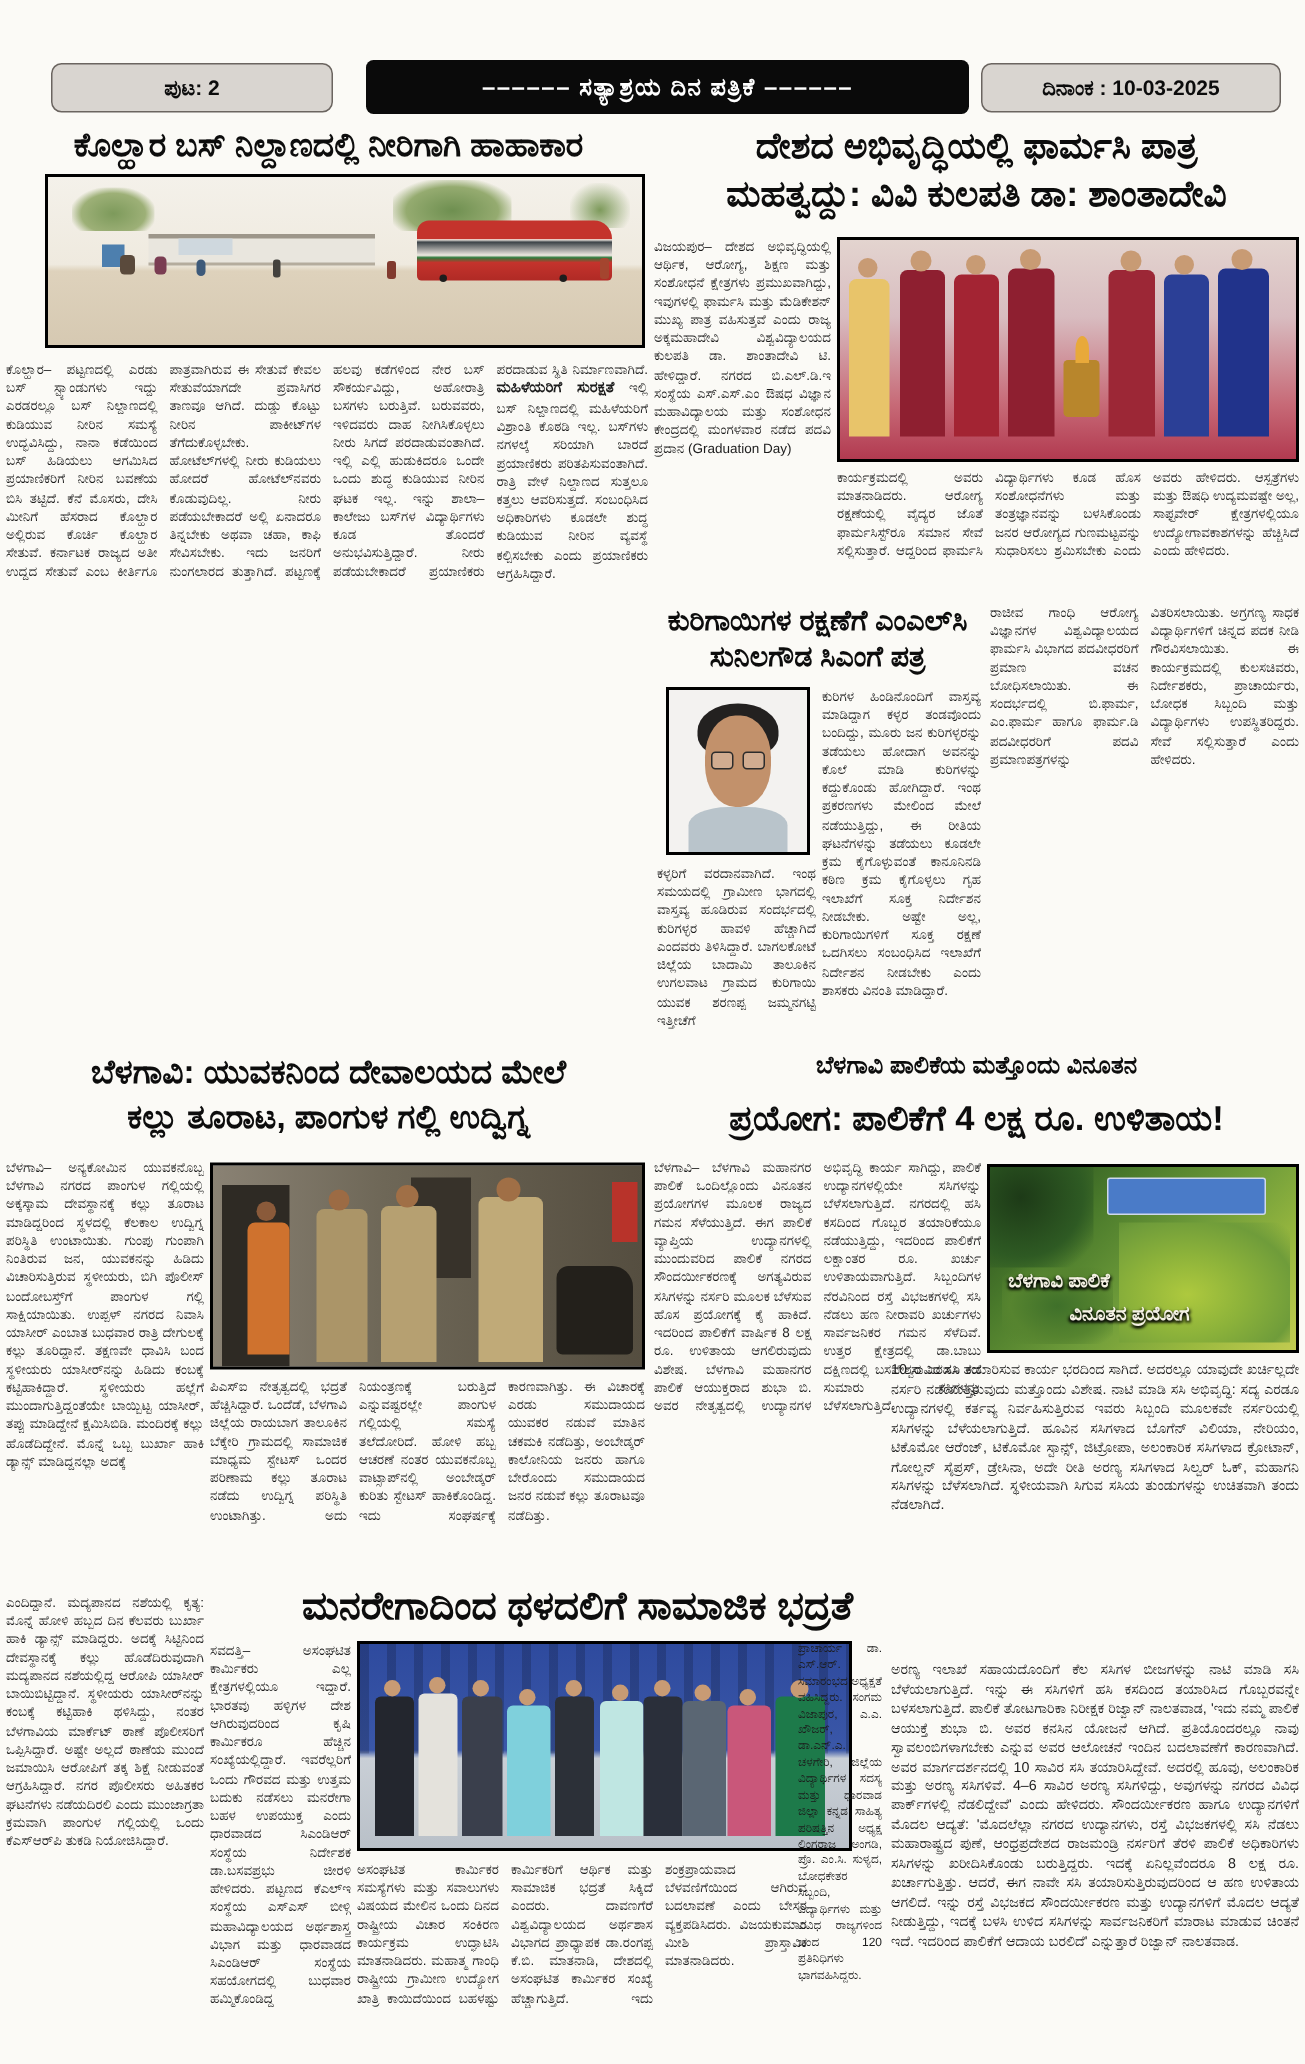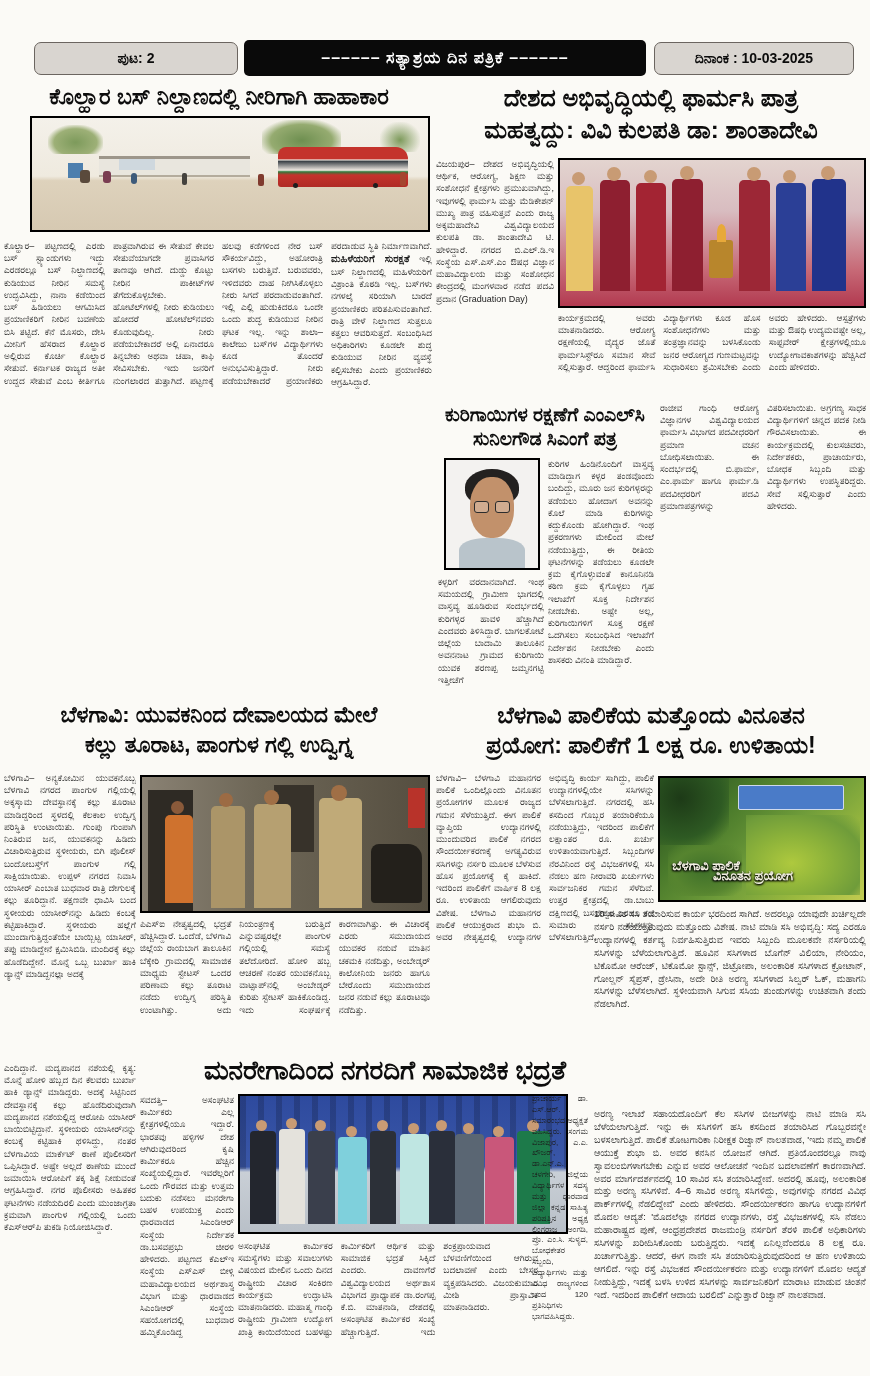--- a/index.html
+++ b/index.html
@@ -27,21 +27,21 @@
   .cols4 { column-count:4; column-gap:8px; }
   .photo { position:absolute; border:2px solid #000; overflow:hidden; }
   .fig { position:absolute; }
   .head { position:absolute; border-radius:50%; background:#c89b74; }
   .overlay-caption { position:absolute; color:#f4f1e4; font-weight:bold; font-size:13px;
                      line-height:1.25; text-shadow:1px 1px 2px #000, -1px 1px 2px #000; }
 </style>
 </head>
 <body>
 
-<div class="abs box" style="left:34px; top:42px; width:204px; height:33px;">
+<div class="abs box" style="left:34px; top:42px; width:188px; height:33px;">
   <span>ಪುಟ: 2</span>
 </div>
 <div class="abs masthead" style="left:244px; top:40px; width:402px; height:36px;">
   <span>––––––  ಸತ್ಯಾಶ್ರಯ ದಿನ ಪತ್ರಿಕೆ  ––––––</span>
 </div>
 <div class="abs box" style="left:654px; top:42px; width:200px; height:33px;">
   <span>ದಿನಾಂಕ : 10-03-2025</span>
 </div>
 
 <div class="abs headline" style="left:8px; top:84px; width:422px; font-size:22px;">ಕೊಲ್ಹಾರ ಬಸ್ ನಿಲ್ದಾಣದಲ್ಲಿ ನೀರಿಗಾಗಿ ಹಾಹಾಕಾರ</div>
@@ -102,21 +102,21 @@
 <div class="abs headline" style="left:436px; top:428px; width:218px; font-size:19px;">ಸುನಿಲಗೌಡ ಸಿಎಂಗೆ ಪತ್ರ</div>
 
 <div class="photo" style="left:444px; top:458px; width:96px; height:112px; background:#f3f2f0;">
   <div class="fig" style="left:21%; top:8%; width:58%; height:34%; background:#232120; border-radius:50% 50% 40% 40%;"></div>
   <div class="fig" style="left:26%; top:16%; width:48%; height:56%; background:#c2916b; border-radius:46%;"></div>
   <div class="fig" style="left:30%; top:38%; width:17%; height:11%; border:1.5px solid #2c2c2c; border-radius:3px; background:rgba(255,255,255,.25);"></div>
   <div class="fig" style="left:53%; top:38%; width:17%; height:11%; border:1.5px solid #2c2c2c; border-radius:3px; background:rgba(255,255,255,.25);"></div>
   <div class="fig" style="left:14%; top:72%; width:72%; height:28%; background:#b9c4cb; border-radius:40% 40% 0 0;"></div>
 </div>
 
-<div class="abs body-txt" style="left:438px; top:576px; width:106px; height:114px;">ಕಳ್ಳರಿಗೆ ವರದಾನವಾಗಿದೆ. ಇಂಥ ಸಮಯದಲ್ಲಿ ಗ್ರಾಮೀಣ ಭಾಗದಲ್ಲಿ ವಾಸ್ತವ್ಯ ಹೂಡಿರುವ ಸಂದರ್ಭದಲ್ಲಿ ಕುರಿಗಳ್ಳರ ಹಾವಳಿ ಹೆಚ್ಚಾಗಿದೆ ಎಂದವರು ತಿಳಿಸಿದ್ದಾರೆ. ಬಾಗಲಕೋಟೆ ಜಿಲ್ಲೆಯ ಬಾದಾಮಿ ತಾಲೂಕಿನ ಅವನನಾಟ ಗ್ರಾಮದ ಕುರಿಗಾಯಿ ಯುವಕ ಶರಣಪ್ಪ ಜಮ್ಮನಗಟ್ಟಿ ಇತ್ತೀಚೆಗೆ</div>
+<div class="abs body-txt" style="left:438px; top:576px; width:106px; height:114px;">ಕಳ್ಳರಿಗೆ ವರದಾನವಾಗಿದೆ. ಇಂಥ ಸಮಯದಲ್ಲಿ ಗ್ರಾಮೀಣ ಭಾಗದಲ್ಲಿ ವಾಸ್ತವ್ಯ ಹೂಡಿರುವ ಸಂದರ್ಭದಲ್ಲಿ ಕುರಿಗಳ್ಳರ ಹಾವಳಿ ಹೆಚ್ಚಾಗಿದೆ ಎಂದವರು ತಿಳಿಸಿದ್ದಾರೆ. ಬಾಗಲಕೋಟೆ ಜಿಲ್ಲೆಯ ಬಾದಾಮಿ ತಾಲೂಕಿನ ಉಗಲವಾಟ ಗ್ರಾಮದ ಕುರಿಗಾಯಿ ಯುವಕ ಶರಣಪ್ಪ ಜಮ್ಮನಗಟ್ಟಿ ಇತ್ತೀಚೆಗೆ</div>
 <div class="abs body-txt" style="left:548px; top:458px; width:106px; height:232px;">ಕುರಿಗಳ ಹಿಂಡಿನೊಂದಿಗೆ ವಾಸ್ತವ್ಯ ಮಾಡಿದ್ದಾಗ ಕಳ್ಳರ ತಂಡವೊಂದು ಬಂದಿದ್ದು, ಮೂರು ಜನ ಕುರಿಗಳ್ಳರನ್ನು ತಡೆಯಲು ಹೋದಾಗ ಅವನನ್ನು ಕೊಲೆ ಮಾಡಿ ಕುರಿಗಳನ್ನು ಕದ್ದುಕೊಂಡು ಹೋಗಿದ್ದಾರೆ. ಇಂಥ ಪ್ರಕರಣಗಳು ಮೇಲಿಂದ ಮೇಲೆ ನಡೆಯುತ್ತಿದ್ದು, ಈ ರೀತಿಯ ಘಟನೆಗಳನ್ನು ತಡೆಯಲು ಕೂಡಲೇ ಕ್ರಮ ಕೈಗೊಳ್ಳುವಂತೆ ಕಾನೂನಿನಡಿ ಕಠಿಣ ಕ್ರಮ ಕೈಗೊಳ್ಳಲು ಗೃಹ ಇಲಾಖೆಗೆ ಸೂಕ್ತ ನಿರ್ದೇಶನ ನೀಡಬೇಕು. ಅಷ್ಟೇ ಅಲ್ಲ, ಕುರಿಗಾಯಿಗಳಿಗೆ ಸೂಕ್ತ ರಕ್ಷಣೆ ಒದಗಿಸಲು ಸಂಬಂಧಿಸಿದ ಇಲಾಖೆಗೆ ನಿರ್ದೇಶನ ನೀಡಬೇಕು ಎಂದು ಶಾಸಕರು ವಿನಂತಿ ಮಾಡಿದ್ದಾರೆ.</div>
 
 <div class="abs headline" style="left:8px; top:702px; width:422px; font-size:22px;">ಬೆಳಗಾವಿ: ಯುವಕನಿಂದ ದೇವಾಲಯದ ಮೇಲೆ</div>
 <div class="abs headline" style="left:8px; top:732px; width:422px; font-size:22px;">ಕಲ್ಲು ತೂರಾಟ, ಪಾಂಗುಳ ಗಲ್ಲಿ ಉದ್ವಿಗ್ನ</div>
 
 <div class="abs body-txt" style="left:4px; top:772px; width:132px; height:288px;">ಬೆಳಗಾವಿ– ಅನ್ಯಕೋಮಿನ ಯುವಕನೊಬ್ಬ ಬೆಳಗಾವಿ ನಗರದ ಪಾಂಗುಳ ಗಲ್ಲಿಯಲ್ಲಿ ಅಕ್ಕಸ್ಕಾಮ ದೇವಸ್ಥಾನಕ್ಕೆ ಕಲ್ಲು ತೂರಾಟ ಮಾಡಿದ್ದರಿಂದ ಸ್ಥಳದಲ್ಲಿ ಕೆಲಕಾಲ ಉದ್ವಿಗ್ನ ಪರಿಸ್ಥಿತಿ ಉಂಟಾಯಿತು. ಗುಂಪು ಗುಂಪಾಗಿ ನಿಂತಿರುವ ಜನ, ಯುವಕನನ್ನು ಹಿಡಿದು ವಿಚಾರಿಸುತ್ತಿರುವ ಸ್ಥಳೀಯರು, ಬಿಗಿ ಪೊಲೀಸ್ ಬಂದೋಬಸ್ತ್‌ಗೆ ಪಾಂಗುಳ ಗಲ್ಲಿ ಸಾಕ್ಷಿಯಾಯಿತು. ಉಪ್ಪಳ್ ನಗರದ ನಿವಾಸಿ ಯಾಸೀರ್ ಎಂಬಾತ ಬುಧವಾರ ರಾತ್ರಿ ದೇಗುಲಕ್ಕೆ ಕಲ್ಲು ತೂರಿದ್ದಾನೆ. ತಕ್ಷಣವೇ ಧಾವಿಸಿ ಬಂದ ಸ್ಥಳೀಯರು ಯಾಸೀರ್‌ನನ್ನು ಹಿಡಿದು ಕಂಬಕ್ಕೆ ಕಟ್ಟಿಹಾಕಿದ್ದಾರೆ. ಸ್ಥಳೀಯರು ಹಲ್ಲೆಗೆ ಮುಂದಾಗುತ್ತಿದ್ದಂತೆಯೇ ಬಾಯ್ಬಿಟ್ಟ ಯಾಸೀರ್, ತಪ್ಪು ಮಾಡಿದ್ದೇನೆ ಕ್ಷಮಿಸಿಬಿಡಿ. ಮಂದಿರಕ್ಕೆ ಕಲ್ಲು ಹೊಡೆದಿದ್ದೇನೆ. ಮೊನ್ನೆ ಒಬ್ಬ ಬುರ್ಖಾ ಹಾಕಿ ಡ್ಯಾನ್ಸ್ ಮಾಡಿದ್ದನಲ್ಲಾ ಅದಕ್ಕೆ</div>
 
 <div class="photo" style="left:140px; top:775px; width:290px; height:138px; background:linear-gradient(90deg,#8a8274 0%,#6e6757 40%,#554e40 100%);">
   <div class="fig" style="left:2%; top:10%; width:16%; height:90%; background:#2e2a24;"></div>
   <div class="fig" style="left:46%; top:6%; width:14%; height:50%; background:#37322a;"></div>
@@ -129,41 +129,41 @@
   <div class="fig" style="left:62%; top:16%; width:15%; height:82%; background:#c0aa78; border-radius:5px 5px 0 0;"></div>
   <div class="head" style="left:66%; top:6%; width:16px; height:16px; background:#a06f46;"></div>
   <div class="fig" style="left:80%; top:50%; width:18%; height:44%; background:#23201b; border-radius:8px 14px 4px 4px;"></div>
   <div class="fig" style="left:93%; top:8%; width:6%; height:30%; background:#b8332a;"></div>
 </div>
 
 <div class="abs body-txt cols3" style="left:140px; top:918px; width:290px; height:140px;">ಪಿಎಸ್ಐ ನೇತೃತ್ವದಲ್ಲಿ ಭದ್ರತೆ ಹೆಚ್ಚಿಸಿದ್ದಾರೆ. ಒಂದೆಡೆ, ಬೆಳಗಾವಿ ಜಿಲ್ಲೆಯ ರಾಯಬಾಗ ತಾಲೂಕಿನ ಬೆಕ್ಕೇರಿ ಗ್ರಾಮದಲ್ಲಿ ಸಾಮಾಜಿಕ ಮಾಧ್ಯಮ ಸ್ಟೇಟಸ್ ಒಂದರ ಪರಿಣಾಮ ಕಲ್ಲು ತೂರಾಟ ನಡೆದು ಉದ್ವಿಗ್ನ ಪರಿಸ್ಥಿತಿ ಉಂಟಾಗಿತ್ತು. ಅದು ನಿಯಂತ್ರಣಕ್ಕೆ ಬರುತ್ತಿದೆ ಎನ್ನುವಷ್ಟರಲ್ಲೇ ಪಾಂಗುಳ ಗಲ್ಲಿಯಲ್ಲಿ ಸಮಸ್ಯೆ ತಲೆದೋರಿದೆ. ಹೋಳಿ ಹಬ್ಬ ಆಚರಣೆ ನಂತರ ಯುವಕನೊಬ್ಬ ವಾಟ್ಸಾಪ್‌ನಲ್ಲಿ ಅಂಬೇಡ್ಕರ್ ಕುರಿತು ಸ್ಟೇಟಸ್ ಹಾಕಿಕೊಂಡಿದ್ದ. ಇದು ಸಂಘರ್ಷಕ್ಕೆ ಕಾರಣವಾಗಿತ್ತು. ಈ ವಿಚಾರಕ್ಕೆ ಎರಡು ಸಮುದಾಯದ ಯುವಕರ ನಡುವೆ ಮಾತಿನ ಚಕಮಕಿ ನಡೆದಿತ್ತು, ಅಂಬೇಡ್ಕರ್ ಕಾಲೋನಿಯ ಜನರು ಹಾಗೂ ಬೇರೊಂದು ಸಮುದಾಯದ ಜನರ ನಡುವೆ ಕಲ್ಲು ತೂರಾಟವೂ ನಡೆದಿತ್ತು.</div>
 
 <div class="abs body-txt" style="left:4px; top:1062px; width:132px; height:228px;">ಎಂದಿದ್ದಾನೆ. ಮದ್ಯಪಾನದ ನಶೆಯಲ್ಲಿ ಕೃತ್ಯ: ಮೊನ್ನೆ ಹೋಳಿ ಹಬ್ಬದ ದಿನ ಕೆಲವರು ಬುರ್ಖಾ ಹಾಕಿ ಡ್ಯಾನ್ಸ್ ಮಾಡಿದ್ದರು. ಅದಕ್ಕೆ ಸಿಟ್ಟಿನಿಂದ ದೇವಸ್ಥಾನಕ್ಕೆ ಕಲ್ಲು ಹೊಡೆದಿರುವುದಾಗಿ ಮದ್ಯಪಾನದ ನಶೆಯಲ್ಲಿದ್ದ ಆರೋಪಿ ಯಾಸೀರ್ ಬಾಯಿಬಿಟ್ಟಿದ್ದಾನೆ. ಸ್ಥಳೀಯರು ಯಾಸೀರ್‌ನನ್ನು ಕಂಬಕ್ಕೆ ಕಟ್ಟಿಹಾಕಿ ಥಳಿಸಿದ್ದು, ನಂತರ ಬೆಳಗಾವಿಯ ಮಾರ್ಕೆಟ್ ಠಾಣೆ ಪೊಲೀಸರಿಗೆ ಒಪ್ಪಿಸಿದ್ದಾರೆ. ಅಷ್ಟೇ ಅಲ್ಲದೆ ಠಾಣೆಯ ಮುಂದೆ ಜಮಾಯಿಸಿ ಆರೋಪಿಗೆ ತಕ್ಕ ಶಿಕ್ಷೆ ನೀಡುವಂತೆ ಆಗ್ರಹಿಸಿದ್ದಾರೆ. ನಗರ ಪೊಲೀಸರು ಅಹಿತಕರ ಘಟನೆಗಳು ನಡೆಯದಿರಲಿ ಎಂದು ಮುಂಜಾಗ್ರತಾ ಕ್ರಮವಾಗಿ ಪಾಂಗುಳ ಗಲ್ಲಿಯಲ್ಲಿ ಒಂದು ಕೆಎಸ್ಆರ್‌ಪಿ ತುಕಡಿ ನಿಯೋಜಿಸಿದ್ದಾರೆ.</div>
 
-<div class="abs headline" style="left:436px; top:702px; width:430px; font-size:23px;">ಬೆಳಗಾವಿ ಪಾಲಿಕೆಯ ಮತ್ತೊಂದು ವಿನೂತನ</div>
-<div class="abs headline" style="left:436px; top:732px; width:430px; font-size:23px;">ಪ್ರಯೋಗ: ಪಾಲಿಕೆಗೆ 1 ಲಕ್ಷ ರೂ. ಉಳಿತಾಯ!</div>
+<div class="abs headline" style="left:436px; top:702px; width:430px; font-size:16px;">ಬೆಳಗಾವಿ ಪಾಲಿಕೆಯ ಮತ್ತೊಂದು ವಿನೂತನ</div>
+<div class="abs headline" style="left:436px; top:732px; width:430px; font-size:23px;">ಪ್ರಯೋಗ: ಪಾಲಿಕೆಗೆ 4 ಲಕ್ಷ ರೂ. ಉಳಿತಾಯ!</div>
 
 <div class="abs body-txt cols2" style="left:436px; top:772px; width:218px; height:288px;">ಬೆಳಗಾವಿ– ಬೆಳಗಾವಿ ಮಹಾನಗರ ಪಾಲಿಕೆ ಒಂದಿಲ್ಲೊಂದು ವಿನೂತನ ಪ್ರಯೋಗಗಳ ಮೂಲಕ ರಾಜ್ಯದ ಗಮನ ಸೆಳೆಯುತ್ತಿದೆ. ಈಗ ಪಾಲಿಕೆ ವ್ಯಾಪ್ತಿಯ ಉದ್ಯಾನಗಳಲ್ಲಿ ಮುಂದುವರಿದ ಪಾಲಿಕೆ ನಗರದ ಸೌಂದರ್ಯೀಕರಣಕ್ಕೆ ಅಗತ್ಯವಿರುವ ಸಸಿಗಳನ್ನು ನರ್ಸರಿ ಮೂಲಕ ಬೆಳೆಸುವ ಹೊಸ ಪ್ರಯೋಗಕ್ಕೆ ಕೈ ಹಾಕಿದೆ. ಇದರಿಂದ ಪಾಲಿಕೆಗೆ ವಾರ್ಷಿಕ 8 ಲಕ್ಷ ರೂ. ಉಳಿತಾಯ ಆಗಲಿರುವುದು ವಿಶೇಷ. ಬೆಳಗಾವಿ ಮಹಾನಗರ ಪಾಲಿಕೆ ಆಯುಕ್ತರಾದ ಶುಭಾ ಬಿ. ಅವರ ನೇತೃತ್ವದಲ್ಲಿ ಉದ್ಯಾನಗಳ ಅಭಿವೃದ್ಧಿ ಕಾರ್ಯ ಸಾಗಿದ್ದು, ಪಾಲಿಕೆ ಉದ್ಯಾನಗಳಲ್ಲಿಯೇ ಸಸಿಗಳನ್ನು ಬೆಳೆಸಲಾಗುತ್ತಿದೆ. ನಗರದಲ್ಲಿ ಹಸಿ ಕಸದಿಂದ ಗೊಬ್ಬರ ತಯಾರಿಕೆಯೂ ನಡೆಯುತ್ತಿದ್ದು, ಇದರಿಂದ ಪಾಲಿಕೆಗೆ ಲಕ್ಷಾಂತರ ರೂ. ಖರ್ಚು ಉಳಿತಾಯವಾಗುತ್ತಿದೆ. ಸಿಬ್ಬಂದಿಗಳ ನೆರವಿನಿಂದ ರಸ್ತೆ ವಿಭಜಕಗಳಲ್ಲಿ ಸಸಿ ನೆಡಲು ಹಣ ನೀರಾವರಿ ಖರ್ಚುಗಳು ಸಾರ್ವಜನಿಕರ ಗಮನ ಸೆಳೆದಿವೆ. ಉತ್ತರ ಕ್ಷೇತ್ರದಲ್ಲಿ ಡಾ.ಬಾಬು ದಕ್ಷಿಣದಲ್ಲಿ ಬಸವೇಶ್ವರ ಎರಡೂ ಕಡೆ ಸುಮಾರು ಸಸಿಗಳನ್ನು ಬೆಳೆಸಲಾಗುತ್ತಿದೆ.</div>
 
 <div class="photo" style="left:658px; top:776px; width:208px; height:126px; background:linear-gradient(135deg,#24481d 0%,#4a7a2b 30%,#6f9c3a 55%,#9ab93f 78%,#c2cb50 100%);">
   <div class="fig" style="left:0; top:0; width:34%; height:55%; background:radial-gradient(ellipse at 30% 30%, #1d3a17 0%, #2e5a23 60%, transparent 85%);"></div>
   <div class="fig" style="left:38%; top:6%; width:52%; height:20%; background:#4a7bc8; border:1px solid #cfd9ec; border-radius:2px;"></div>
   <div class="fig" style="left:42%; top:30%; width:56%; height:66%; background:radial-gradient(ellipse at 40% 60%, #aec93e 0%, #8cb23a 40%, #6f9c3a 75%, transparent 95%);"></div>
   <div class="fig" style="left:4%; top:55%; width:36%; height:42%; background:radial-gradient(ellipse at 50% 50%, #3f702a 0%, #56842f 60%, transparent 90%);"></div>
-  <div class="overlay-caption" style="left:6%; top:56%;margin-top:12px;">ಬೆಳಗಾವಿ ಪಾಲಿಕೆ</div>
+  <div class="overlay-caption" style="left:6%; top:56%;">ಬೆಳಗಾವಿ ಪಾಲಿಕೆ</div>
   <div class="overlay-caption" style="left:26%; top:74%;">ವಿನೂತನ ಪ್ರಯೋಗ</div>
 </div>
 
 <div class="abs body-txt" style="left:594px; top:908px; width:272px; height:150px; font-size:9.5px;">10 ಸಾವಿರ ಸಸಿ ತಯಾರಿಸುವ ಕಾರ್ಯ ಭರದಿಂದ ಸಾಗಿದೆ. ಅದರಲ್ಲೂ ಯಾವುದೇ ಖರ್ಚಿಲ್ಲದೇ ನರ್ಸರಿ ನಡೆಯುತ್ತಿರುವುದು ಮತ್ತೊಂದು ವಿಶೇಷ. ನಾಟಿ ಮಾಡಿ ಸಸಿ ಅಭಿವೃದ್ಧಿ: ಸದ್ಯ ಎರಡೂ ಉದ್ಯಾನಗಳಲ್ಲಿ ಕರ್ತವ್ಯ ನಿರ್ವಹಿಸುತ್ತಿರುವ ಇವರು ಸಿಬ್ಬಂದಿ ಮೂಲಕವೇ ನರ್ಸರಿಯಲ್ಲಿ ಸಸಿಗಳನ್ನು ಬೆಳೆಯಲಾಗುತ್ತಿದೆ. ಹೂವಿನ ಸಸಿಗಳಾದ ಬೊಗೆನ್ ವಿಲಿಯಾ, ನೇರಿಯಂ, ಟಿಕೊಮೋ ಆರೆಂಜ್, ಟಿಕೊಮೋ ಸ್ಟಾನ್ಸ್, ಜಿಟ್ರೋಪಾ, ಅಲಂಕಾರಿಕ ಸಸಿಗಳಾದ ಕ್ರೋಟಾನ್, ಗೋಲ್ಡನ್ ಸೈಪ್ರಸ್, ಡ್ರೇಸಿನಾ, ಅದೇ ರೀತಿ ಅರಣ್ಯ ಸಸಿಗಳಾದ ಸಿಲ್ವರ್ ಓಕ್, ಮಹಾಗನಿ ಸಸಿಗಳನ್ನು ಬೆಳೆಸಲಾಗಿದೆ. ಸ್ಥಳೀಯವಾಗಿ ಸಿಗುವ ಸಸಿಯ ತುಂಡುಗಳನ್ನು ಉಚಿತವಾಗಿ ತಂದು ನೆಡಲಾಗಿದೆ.</div>
 
 <div class="abs body-txt" style="left:664px; top:1062px; width:202px; height:44px; font-size:9.5px;"></div>
 
 <div class="abs body-txt" style="left:594px; top:1108px; width:272px; height:258px; font-size:9.5px;">ಅರಣ್ಯ ಇಲಾಖೆ ಸಹಾಯದೊಂದಿಗೆ ಕೆಲ ಸಸಿಗಳ ಬೀಜಗಳನ್ನು ನಾಟಿ ಮಾಡಿ ಸಸಿ ಬೆಳೆಯಲಾಗುತ್ತಿದೆ. ಇನ್ನು ಈ ಸಸಿಗಳಿಗೆ ಹಸಿ ಕಸದಿಂದ ತಯಾರಿಸಿದ ಗೊಬ್ಬರವನ್ನೇ ಬಳಸಲಾಗುತ್ತಿದೆ. ಪಾಲಿಕೆ ತೋಟಗಾರಿಕಾ ನಿರೀಕ್ಷಕ ರಿಜ್ವಾನ್ ನಾಲತವಾಡ, 'ಇದು ನಮ್ಮ ಪಾಲಿಕೆ ಆಯುಕ್ತೆ ಶುಭಾ ಬಿ. ಅವರ ಕನಸಿನ ಯೋಜನೆ ಆಗಿದೆ. ಪ್ರತಿಯೊಂದರಲ್ಲೂ ನಾವು ಸ್ವಾವಲಂಬಿಗಳಾಗಬೇಕು ಎನ್ನುವ ಅವರ ಆಲೋಚನೆ ಇಂದಿನ ಬದಲಾವಣೆಗೆ ಕಾರಣವಾಗಿದೆ. ಅವರ ಮಾರ್ಗದರ್ಶನದಲ್ಲಿ 10 ಸಾವಿರ ಸಸಿ ತಯಾರಿಸಿದ್ದೇವೆ. ಅದರಲ್ಲಿ ಹೂವು, ಅಲಂಕಾರಿಕ ಮತ್ತು ಅರಣ್ಯ ಸಸಿಗಳಿವೆ. 4–6 ಸಾವಿರ ಅರಣ್ಯ ಸಸಿಗಳಿದ್ದು, ಅವುಗಳನ್ನು ನಗರದ ವಿವಿಧ ಪಾರ್ಕ್‌ಗಳಲ್ಲಿ ನೆಡಲಿದ್ದೇವೆ' ಎಂದು ಹೇಳಿದರು. ಸೌಂದರ್ಯೀಕರಣ ಹಾಗೂ ಉದ್ಯಾನಗಳಿಗೆ ಮೊದಲ ಆದ್ಯತೆ: 'ಮೊದಲೆಲ್ಲಾ ನಗರದ ಉದ್ಯಾನಗಳು, ರಸ್ತೆ ವಿಭಜಕಗಳಲ್ಲಿ ಸಸಿ ನೆಡಲು ಮಹಾರಾಷ್ಟ್ರದ ಪುಣೆ, ಆಂಧ್ರಪ್ರದೇಶದ ರಾಜಮಂಡ್ರಿ ನರ್ಸರಿಗೆ ತೆರಳಿ ಪಾಲಿಕೆ ಅಧಿಕಾರಿಗಳು ಸಸಿಗಳನ್ನು ಖರೀದಿಸಿಕೊಂಡು ಬರುತ್ತಿದ್ದರು. ಇದಕ್ಕೆ ಏನಿಲ್ಲವೆಂದರೂ 8 ಲಕ್ಷ ರೂ. ಖರ್ಚಾಗುತ್ತಿತ್ತು. ಆದರೆ, ಈಗ ನಾವೇ ಸಸಿ ತಯಾರಿಸುತ್ತಿರುವುದರಿಂದ ಆ ಹಣ ಉಳಿತಾಯ ಆಗಲಿದೆ. ಇನ್ನು ರಸ್ತೆ ವಿಭಜಕದ ಸೌಂದರ್ಯೀಕರಣ ಮತ್ತು ಉದ್ಯಾನಗಳಿಗೆ ಮೊದಲ ಆದ್ಯತೆ ನೀಡುತ್ತಿದ್ದು, ಇದಕ್ಕೆ ಬಳಸಿ ಉಳಿದ ಸಸಿಗಳನ್ನು ಸಾರ್ವಜನಿಕರಿಗೆ ಮಾರಾಟ ಮಾಡುವ ಚಿಂತನೆ ಇದೆ. ಇದರಿಂದ ಪಾಲಿಕೆಗೆ ಆದಾಯ ಬರಲಿದೆ' ಎನ್ನುತ್ತಾರೆ ರಿಜ್ವಾನ್ ನಾಲತವಾಡ.</div>
 
-<div class="abs headline" style="left:175px; top:1056px; width:420px; font-size:26px;">ಮನರೇಗಾದಿಂದ ನಗರದಿಗೆ ಸಾಮಾಜಿಕ ಭದ್ರತೆ</div>
+<div class="abs headline" style="left:175px; top:1056px; width:420px; font-size:26px;">ಮನರೇಗಾದಿಂದ ಥಳದಲಿಗೆ ಸಾಮಾಜಿಕ ಭದ್ರತೆ</div>
 
 <div class="abs body-txt" style="left:140px; top:1094px; width:94px; height:282px;">ಸವದತ್ತಿ– ಅಸಂಘಟಿತ ಕಾರ್ಮಿಕರು ಎಲ್ಲ ಕ್ಷೇತ್ರಗಳಲ್ಲಿಯೂ ಇದ್ದಾರೆ. ಭಾರತವು ಹಳ್ಳಿಗಳ ದೇಶ ಆಗಿರುವುದರಿಂದ ಕೃಷಿ ಕಾರ್ಮಿಕರೂ ಹೆಚ್ಚಿನ ಸಂಖ್ಯೆಯಲ್ಲಿದ್ದಾರೆ. ಇವರೆಲ್ಲರಿಗೆ ಒಂದು ಗೌರವದ ಮತ್ತು ಉತ್ತಮ ಬದುಕು ನಡೆಸಲು ಮನರೇಗಾ ಬಹಳ ಉಪಯುಕ್ತ ಎಂದು ಧಾರವಾಡದ ಸಿಎಂಡಿಆರ್ ಸಂಸ್ಥೆಯ ನಿರ್ದೇಶಕ ಡಾ.ಬಸವಪ್ರಭು ಜೀರಳಿ ಹೇಳಿದರು. ಪಟ್ಟಣದ ಕೆಎಲ್‌ಇ ಸಂಸ್ಥೆಯ ಎಸ್‌ಎಸ್ ಬೀಳ್ಗಿ ಮಹಾವಿದ್ಯಾಲಯದ ಅರ್ಥಶಾಸ್ತ್ರ ವಿಭಾಗ ಮತ್ತು ಧಾರವಾಡದ ಸಿಎಂಡಿಆರ್ ಸಂಸ್ಥೆಯ ಸಹಯೋಗದಲ್ಲಿ ಬುಧವಾರ ಹಮ್ಮಿಕೊಂಡಿದ್ದ</div>
 
 <div class="photo" style="left:238px; top:1094px; width:330px; height:140px; background:linear-gradient(180deg,#2e4a9e 0%,#3a57a8 52%,#c9cfd6 56%,#b9c0c8 100%);">
   <div class="fig" style="left:0; top:0; width:100%; height:54%; background:repeating-linear-gradient(90deg, rgba(0,0,0,.18) 0 6px, transparent 6px 18px);"></div>
   <div class="fig" style="left:3%; top:26%; width:8%; height:68%; background:#23262e; border-radius:4px 4px 0 0;"></div>
   <div class="head" style="left:5%; top:18%; width:11px; height:11px;"></div>
   <div class="fig" style="left:12%; top:24%; width:8%; height:70%; background:#e4e2dc; border-radius:4px 4px 0 0;"></div>
   <div class="head" style="left:14%; top:16%; width:11px; height:11px;"></div>
   <div class="fig" style="left:21%; top:26%; width:8%; height:68%; background:#3a3f4c; border-radius:4px 4px 0 0;"></div>

